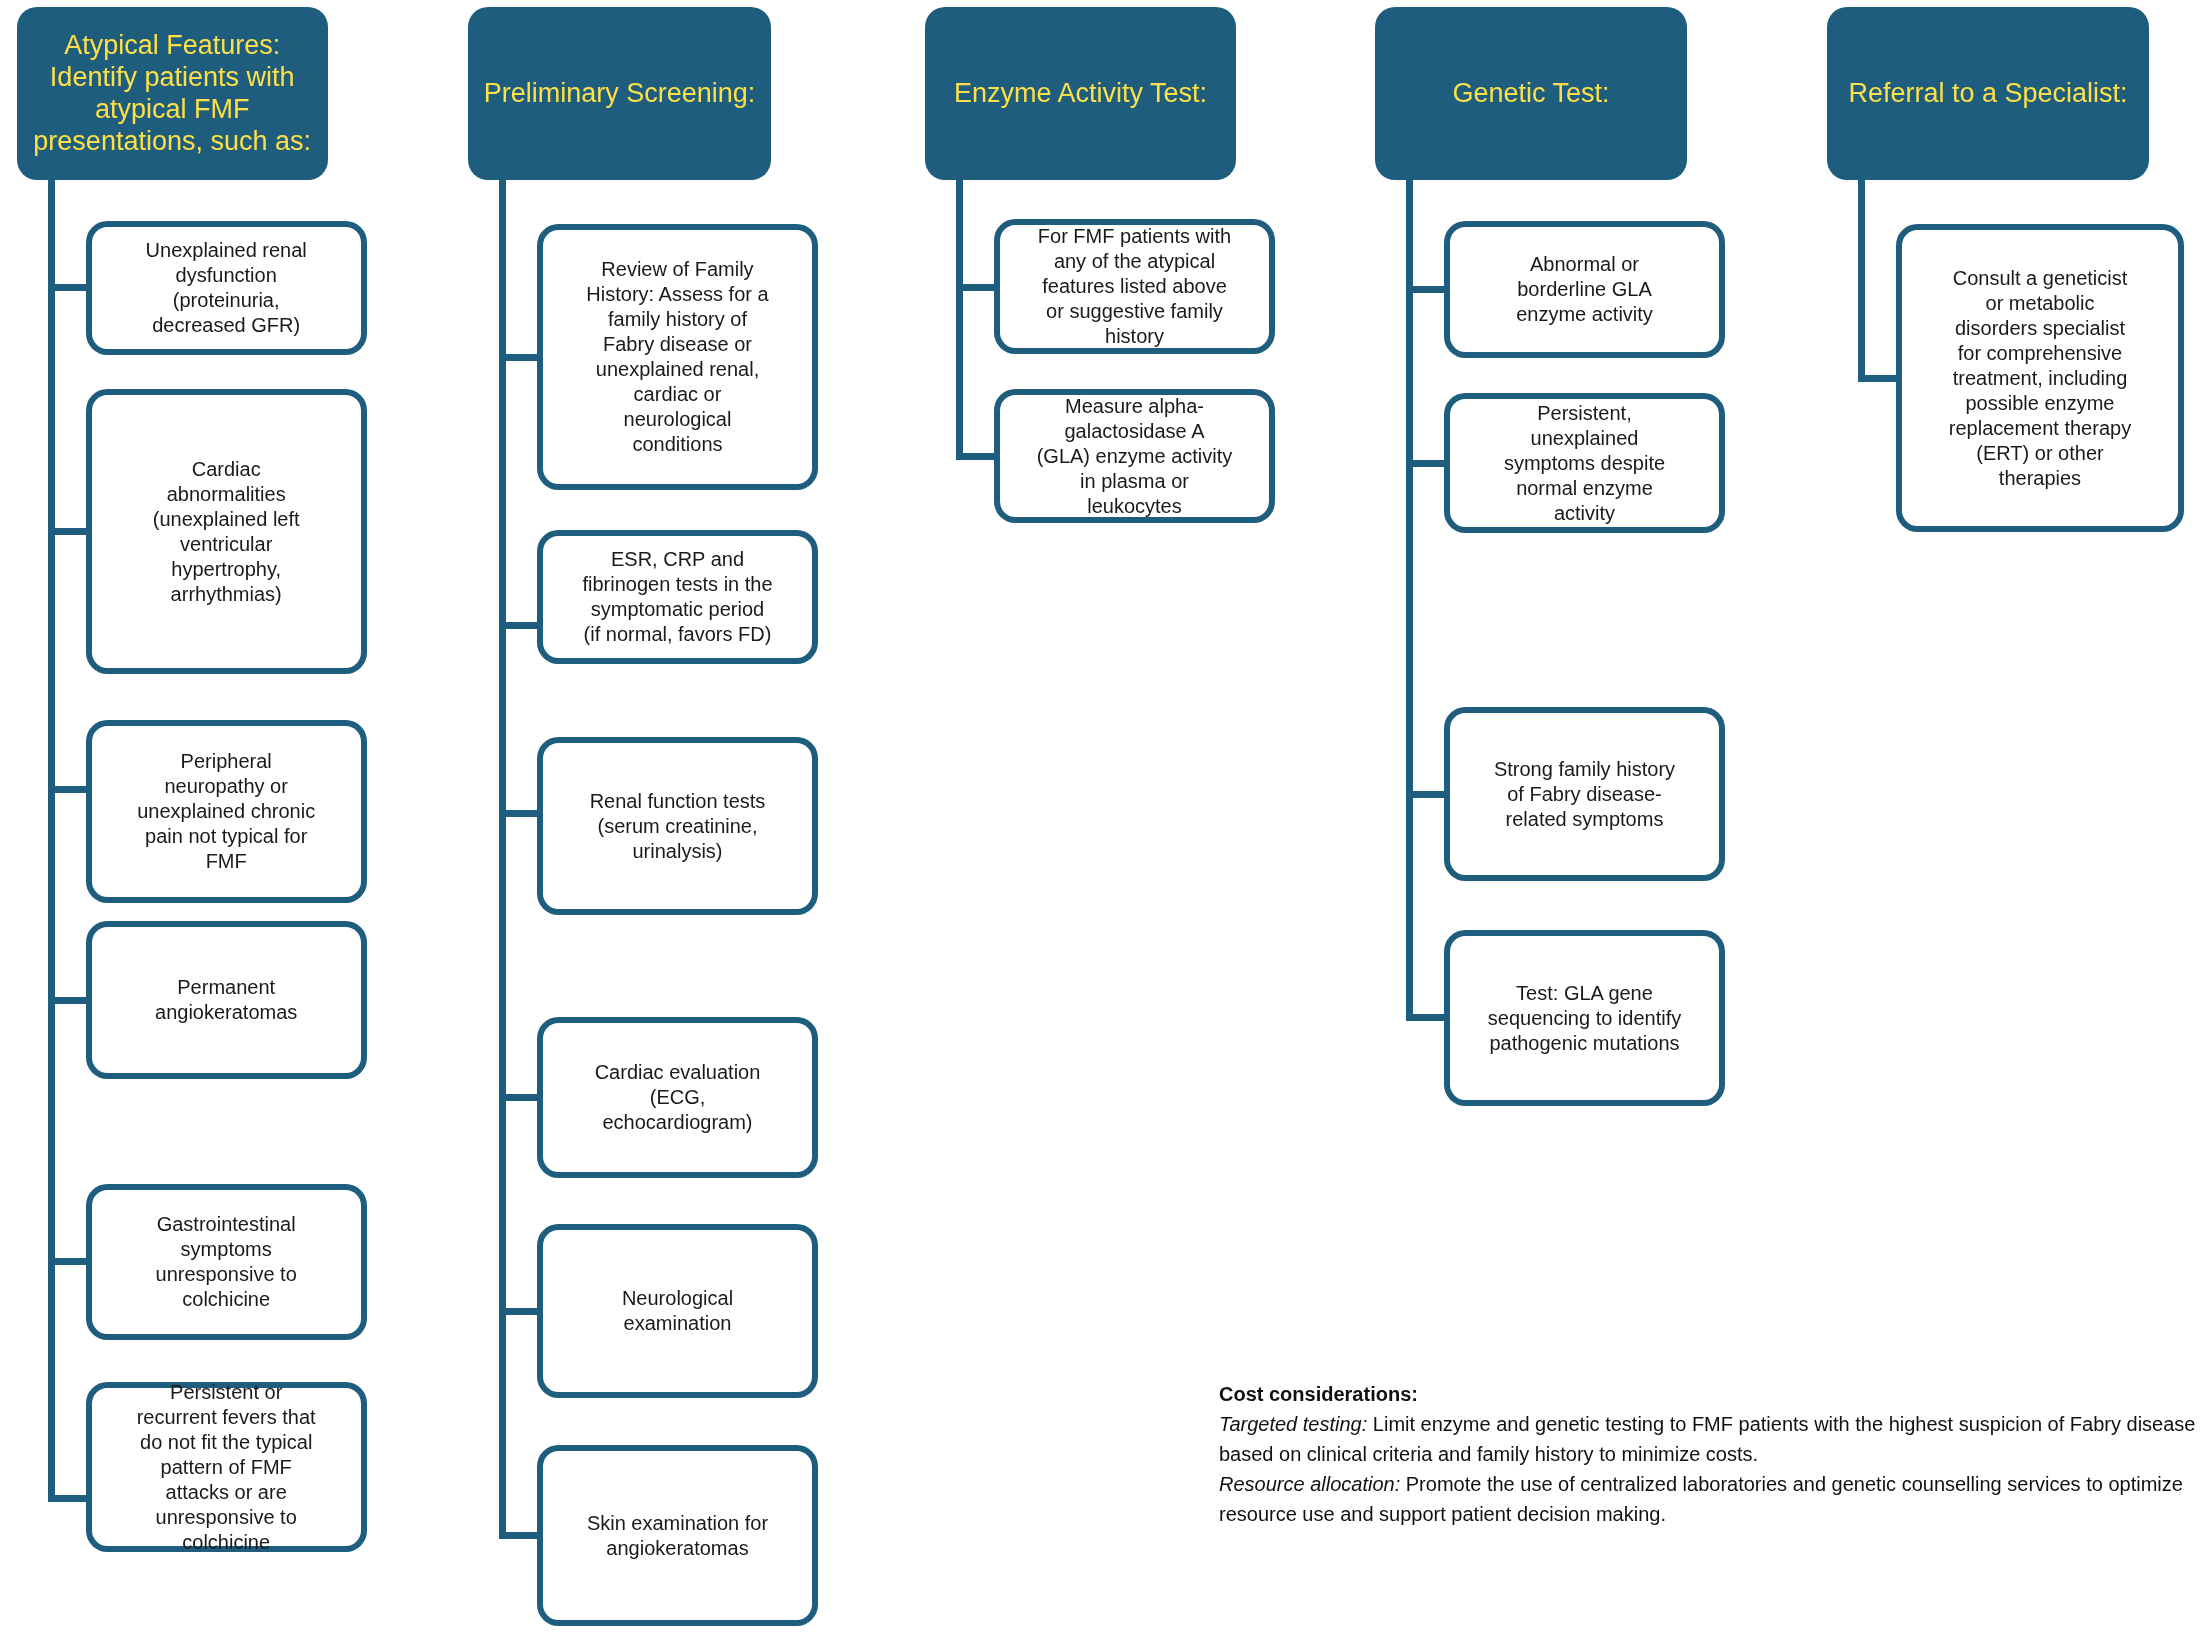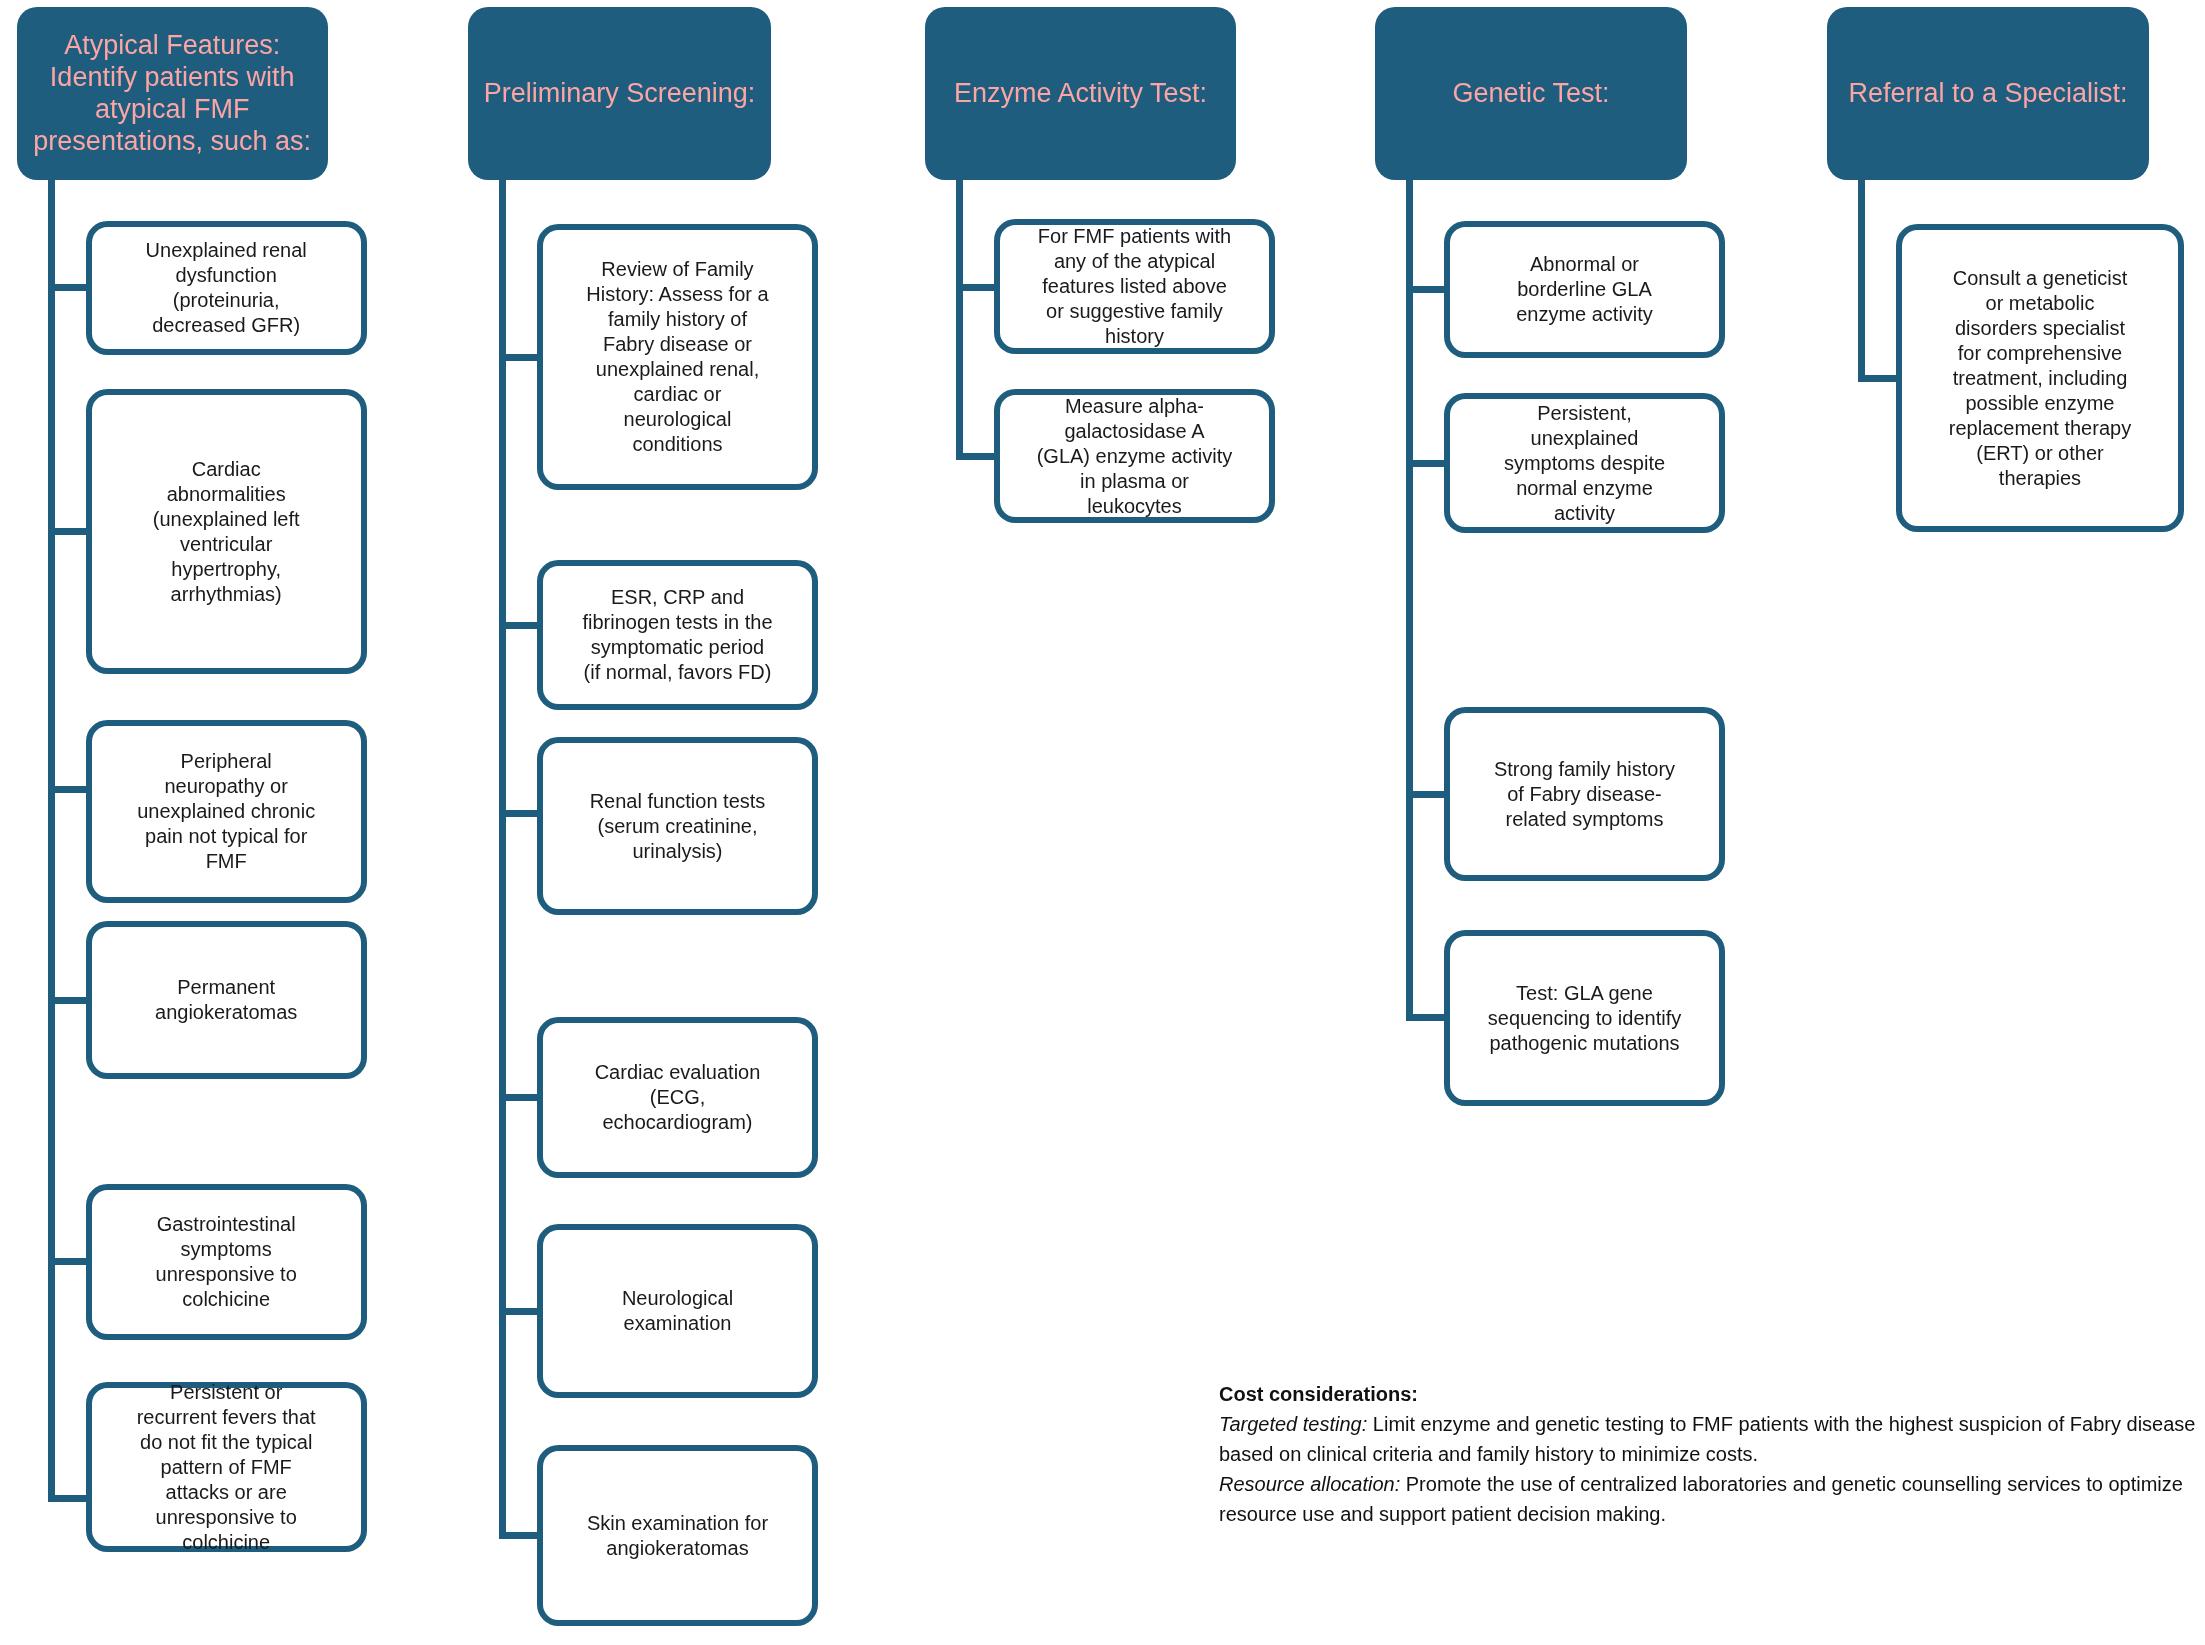--- a/index.html
+++ b/index.html
@@ -7,40 +7,40 @@
   #page{position:relative;width:2205px;height:1645px;background:#ffffff;overflow:hidden;
         font-family:"Liberation Sans", sans-serif;}
   .col{position:absolute;top:0;height:1645px;}
   .c1{left:16.7px;width:367px}
   .c2{left:468px;width:350px}
   .c3{left:925px;width:350px}
   .c4{left:1375px;width:350px}
   .c5{left:1827px;width:357px}
 
   .hdr{position:absolute;top:6.7px;height:173px;left:0;background:var(--teal);
-       border-radius:20px;color:#fca5a5;display:flex;align-items:center;justify-content:center;
+       border-radius:20px;color:#fde047;display:flex;align-items:center;justify-content:center;
        text-align:center;font-size:27px;line-height:32px;white-space:pre-line;z-index:2;}
   .c1 .hdr{width:311px}.c2 .hdr{width:303px}.c3 .hdr{width:311px}.c4 .hdr{width:312px}.c5 .hdr{width:322px}
 
   .box{position:absolute;left:69px;width:281px;box-sizing:border-box;background:#ffffff;
        border:6.7px solid var(--teal);border-radius:21.4px;display:flex;align-items:center;justify-content:center;
        text-align:center;font-size:20px;line-height:25px;color:var(--body-text);white-space:pre-line;
        padding:4px 6.7px;z-index:2;}
   .c5 .box{width:288px}
 
   
   .c1 .b1{top:221px;height:134px}
   .c1 .b2{top:389px;height:285px}
   .c1 .b3{top:720px;height:183px}
   .c1 .b4{top:921px;height:158px}
   .c1 .b5{top:1184px;height:156px}
   .c1 .b6{top:1382px;height:170px}
 
   .c2 .b1{top:224px;height:266px}
-  .c2 .b2{top:560px;height:150px}
+  .c2 .b2{top:530px;height:134px}
   .c2 .b3{top:737px;height:178px}
   .c2 .b4{top:1017px;height:161px}
   .c2 .b5{top:1224px;height:174px}
   .c2 .b6{top:1445px;height:181px}
 
   .c3 .b1{top:219px;height:135px}
   .c3 .b2{top:389px;height:134px}
 
   .c4 .b1{top:221px;height:137px}
   .c4 .b2{top:393px;height:140px}

